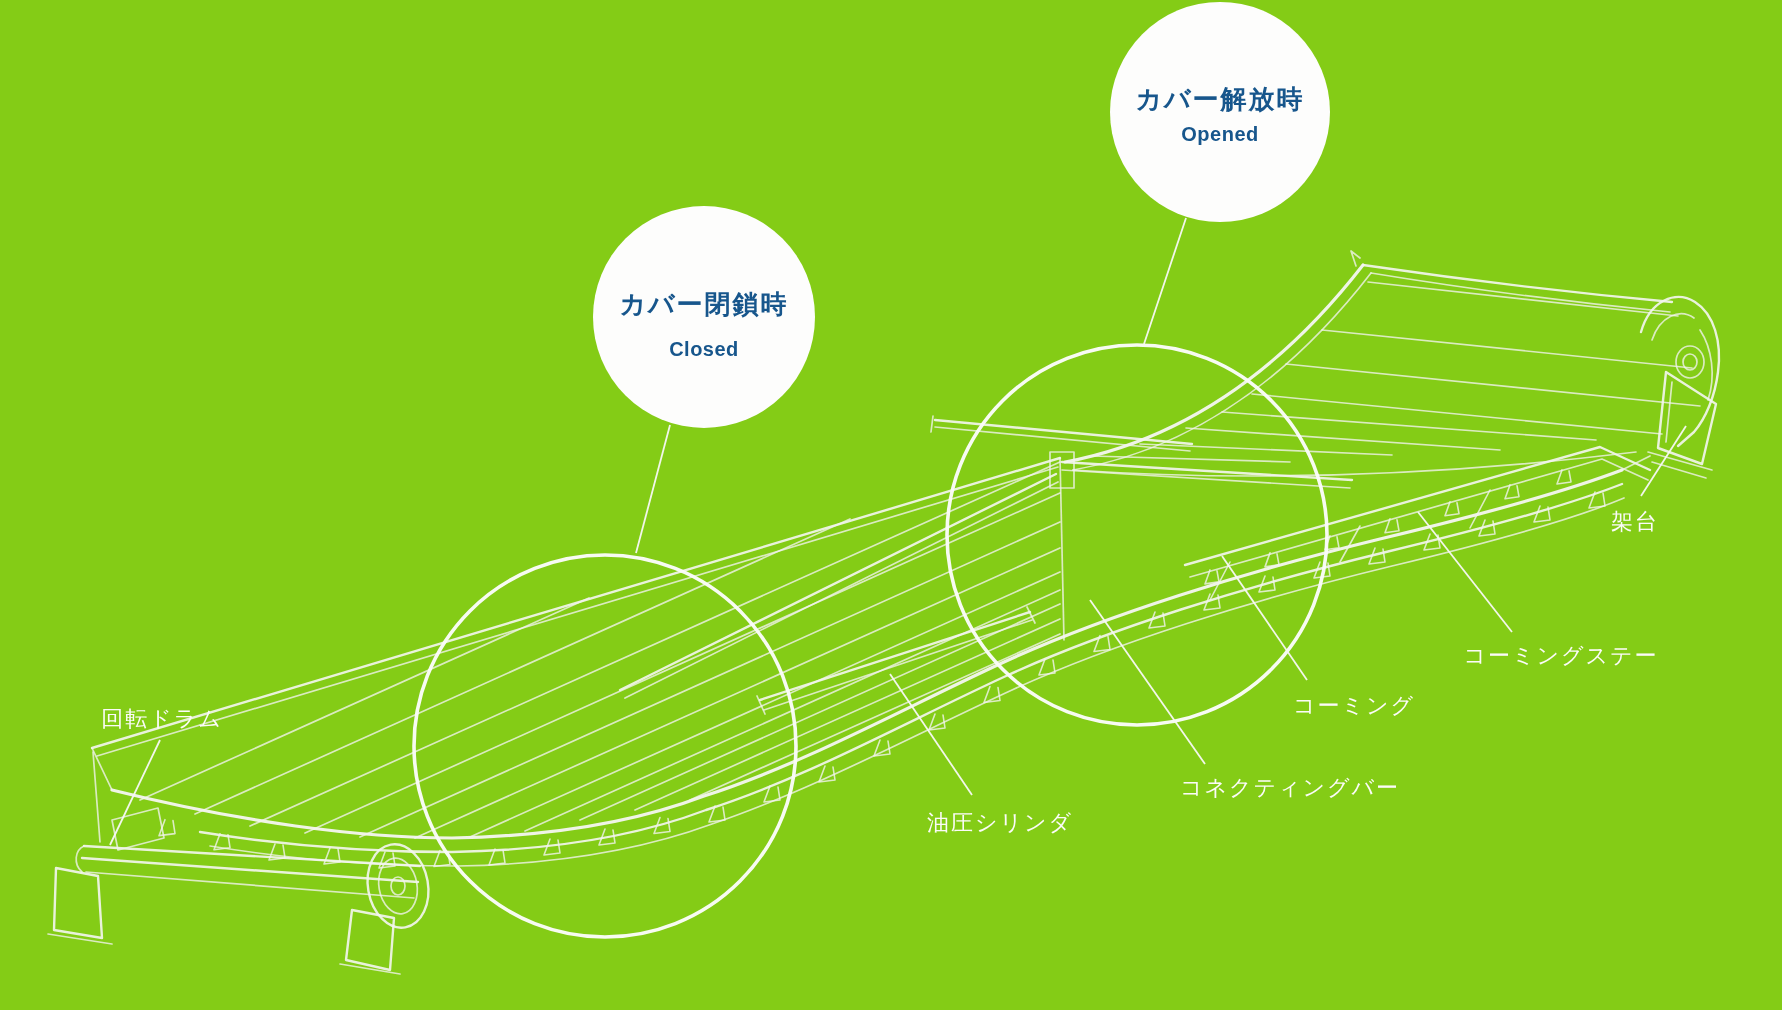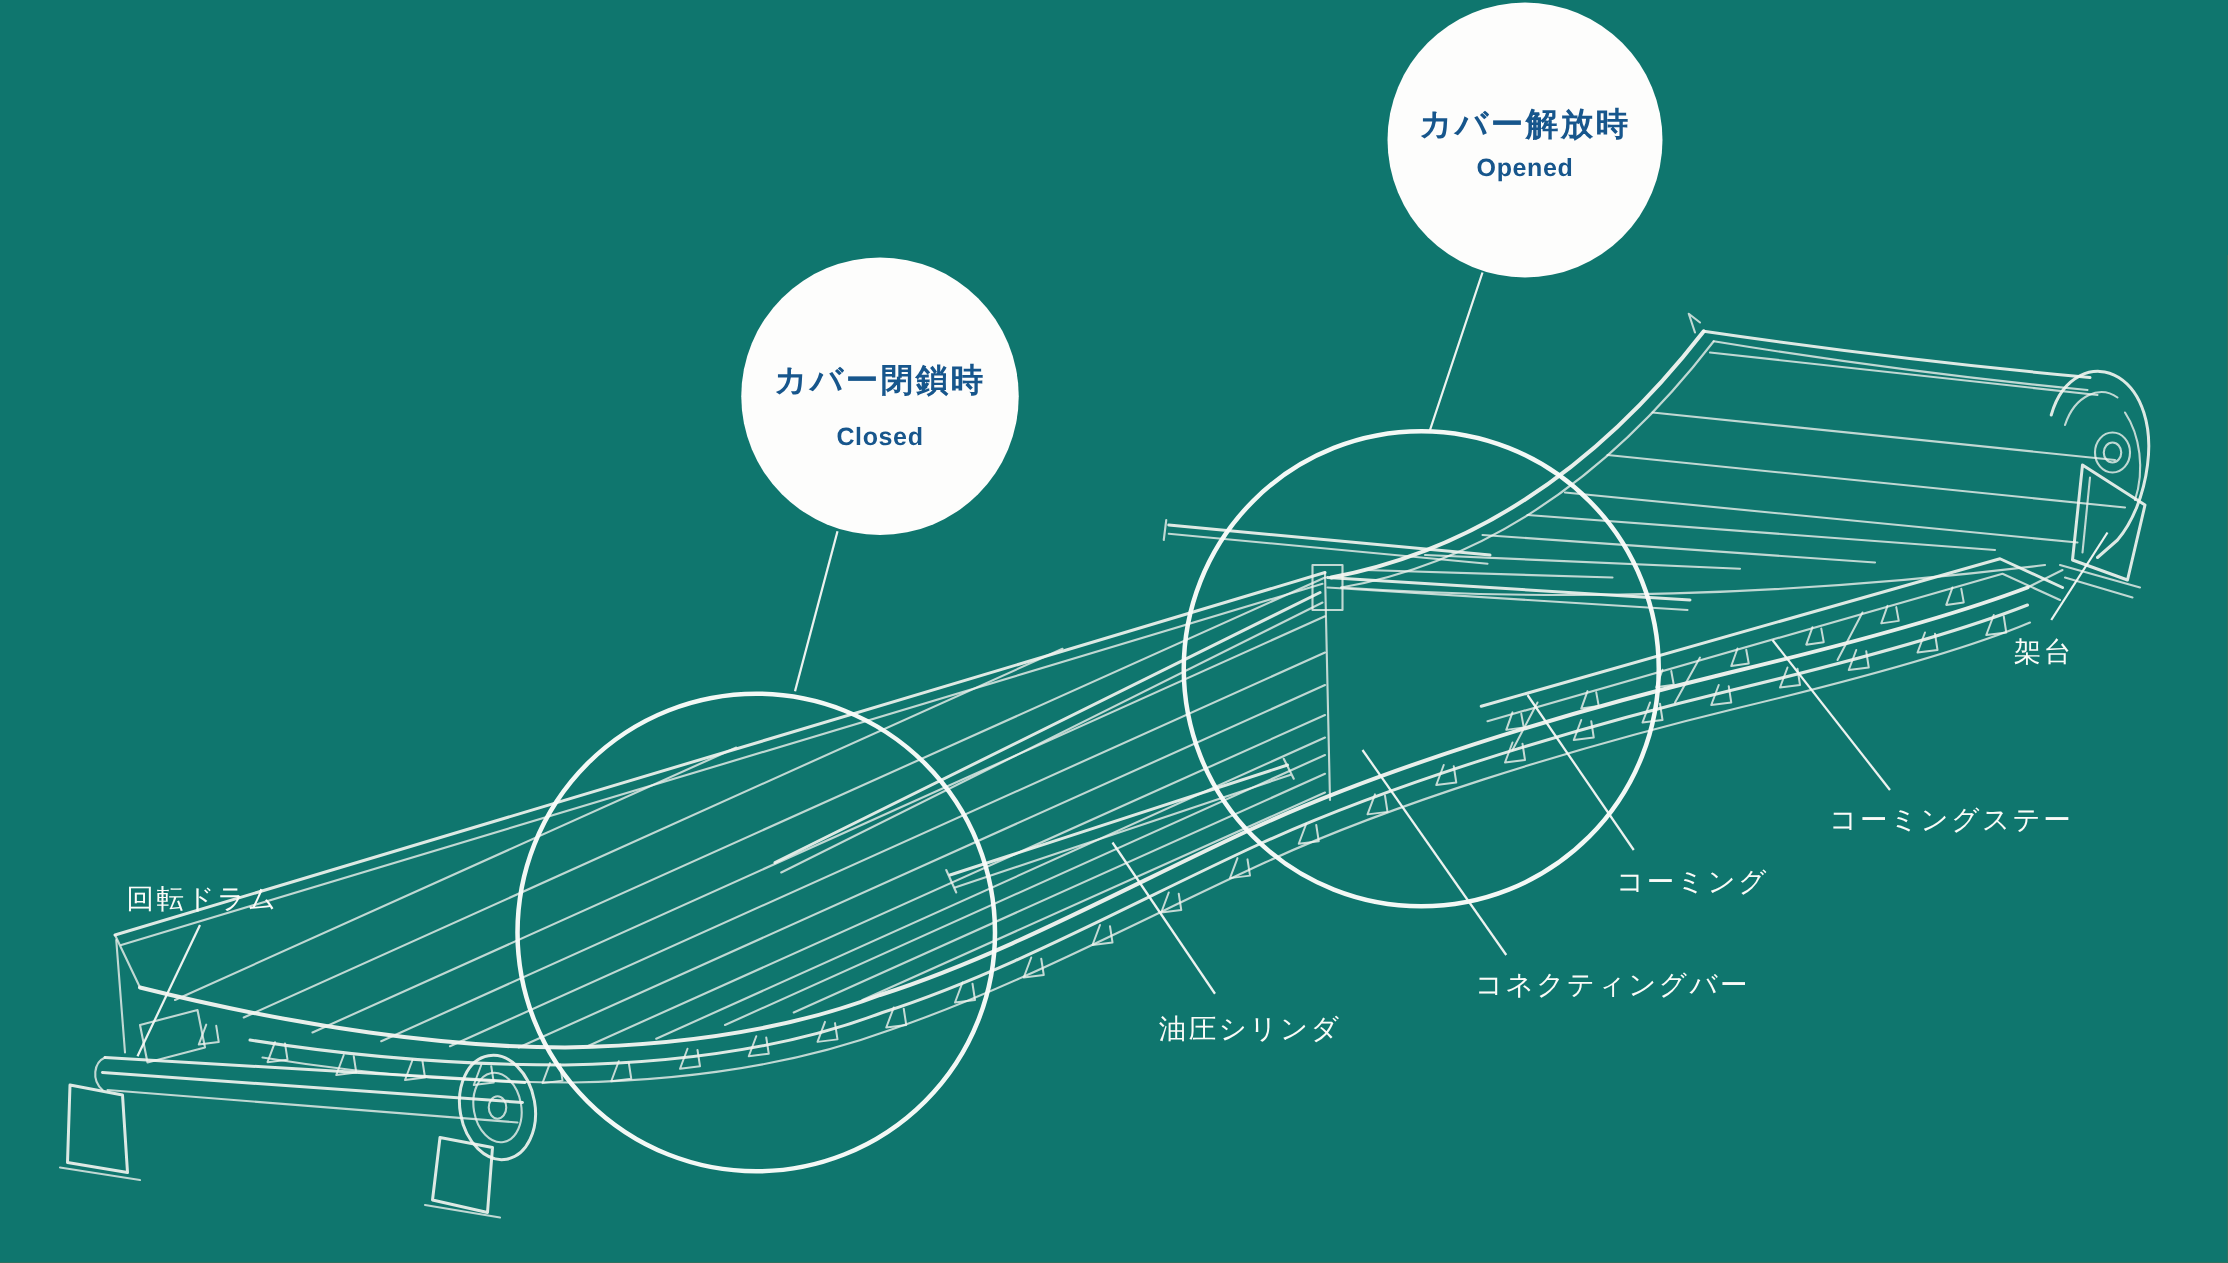--- a/index.html
+++ b/index.html
@@ -1,16 +1,16 @@
 <!DOCTYPE html>
 <html><head>
 <meta charset="utf-8">
 <style>
   html,body{margin:0;padding:0;background:#4A7154;}
-  .stage{position:relative;width:1782px;height:1010px;background:#0f766e;overflow:hidden;
+  .stage{position:relative;width:1782px;height:1010px;background:#84cc16;overflow:hidden;
          font-family:"Liberation Sans",sans-serif;}
   svg{position:absolute;left:0;top:0;}
   .ln{fill:none;stroke:#F4F6F1;stroke-width:2.4;stroke-linecap:round;stroke-linejoin:round;opacity:.9}
   .ln2{fill:none;stroke:#F2F4EF;stroke-width:1.7;stroke-linecap:round;stroke-linejoin:round;opacity:.78}
   .thin{fill:none;stroke:#F2F4EF;stroke-width:1.6;stroke-linecap:round;stroke-linejoin:round;opacity:.8}
   .thick{stroke-width:3.2;opacity:.95}
   .circ{fill:none;stroke:#FBFCFA;stroke-width:3.6;opacity:.97}
   .leader{stroke:#F8F9F6;stroke-width:1.8;opacity:.95}
   .bubble{fill:#FDFDFC;stroke:none}
   .jp{font-family:"Liberation Sans",sans-serif;font-size:26px;font-weight:bold;fill:#17568C;letter-spacing:2px}

